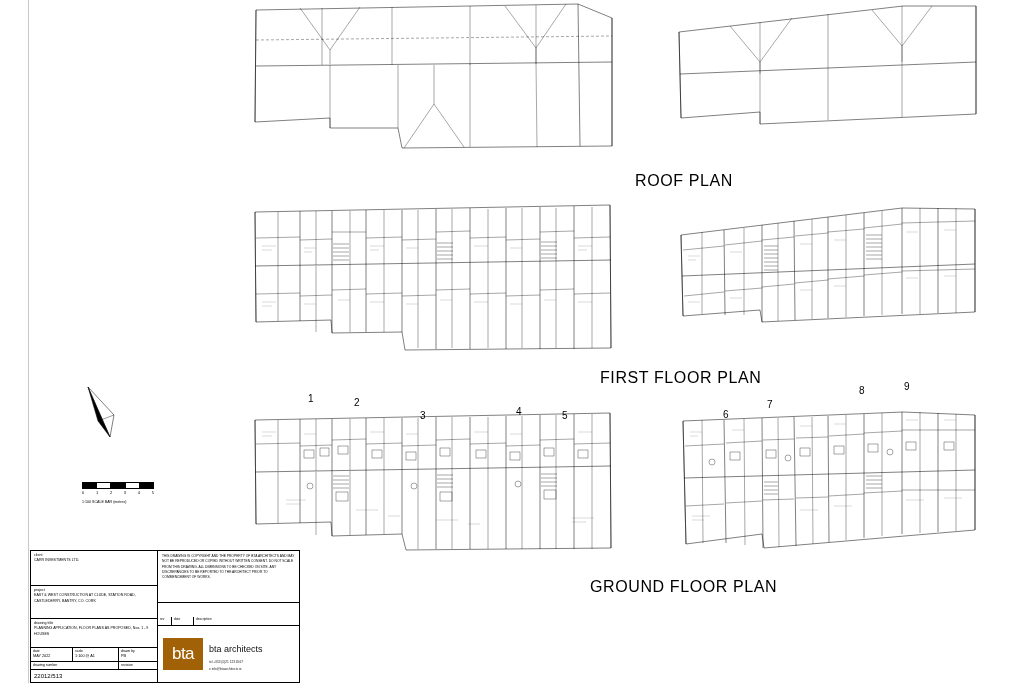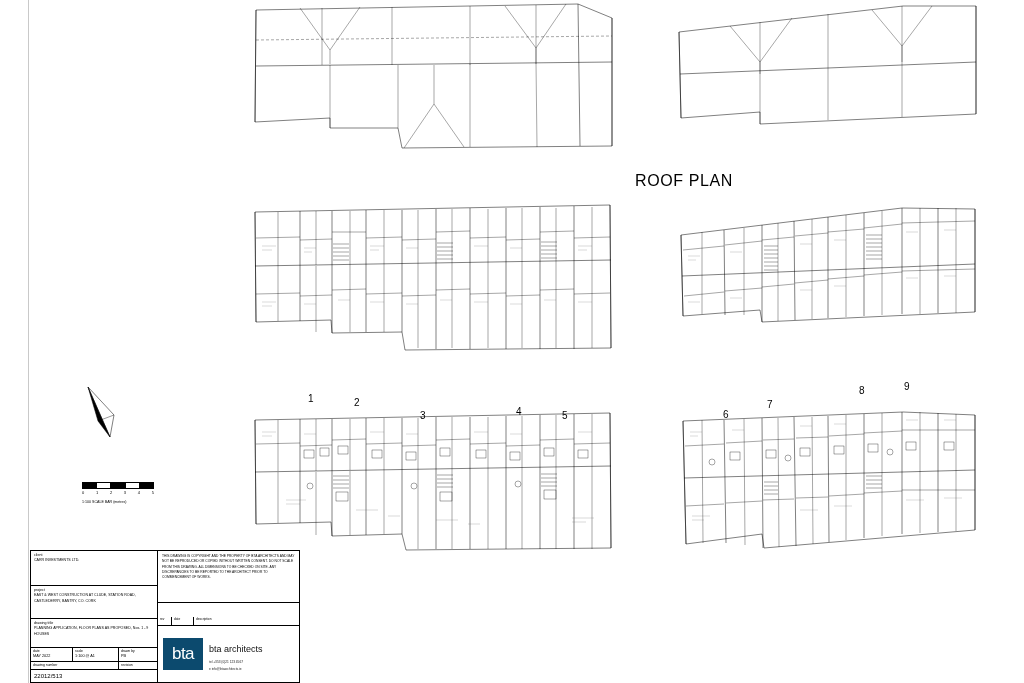--- a/index.html
+++ b/index.html
@@ -151,21 +151,21 @@
   .tb-rev .rc:last-child { border-right: none; flex: 1; }
   .tb-logo {
     flex: 1;
     display: flex;
     align-items: center;
     padding: 4px 5px;
     gap: 6px;
   }
   .logo-mark {
     width: 40px; height: 32px;
-    background: #0c4a6e;
+    background: #a16207;
     color: #fff;
     font-size: 17px;
     display: flex;
     align-items: center;
     justify-content: center;
     letter-spacing: -0.5px;
   }
   .logo-text { font-size: 9px; color: #111; margin-top: 8px; }
   .logo-contact { font-size: 3.2px; color: #222; margin-top: 6px; line-height: 1.6; }
   .logo-right { display: flex; flex-direction: column; justify-content: center; }
@@ -461,20 +461,22 @@
         <path d="M866,476 L882,476 M866,480 L882,480 M866,484 L882,484 M866,488 L882,488"></path>
       </g>
       <g class="ln-h" opacity="0.75">
         <path d="M690,432 h12 M690,436 h8 M732,430 h12 M800,426 h12 M834,424 h12 M906,420 h12 M944,420 h12"></path>
         <path d="M692,516 h18 M692,520 h12 M800,510 h18 M834,506 h18 M906,500 h18 M944,498 h18"></path>
       </g>
     </g>
   </svg>
 
   <div class="plan-label" id="roof-label">ROOF PLAN</div>
+  <div class="plan-label" id="first-label">FIRST FLOOR PLAN</div>
+  <div class="plan-label" id="ground-label">GROUND FLOOR PLAN</div>
 
   <div class="unit-num" style="left:308px; top:393px;">1</div>
   <div class="unit-num" style="left:354px; top:397px;">2</div>
   <div class="unit-num" style="left:420px; top:410px;">3</div>
   <div class="unit-num" style="left:516px; top:406px;">4</div>
   <div class="unit-num" style="left:562px; top:410px;">5</div>
   <div class="unit-num" style="left:723px; top:409px;">6</div>
   <div class="unit-num" style="left:767px; top:399px;">7</div>
   <div class="unit-num" style="left:859px; top:385px;">8</div>
   <div class="unit-num" style="left:904px; top:381px;">9</div>

